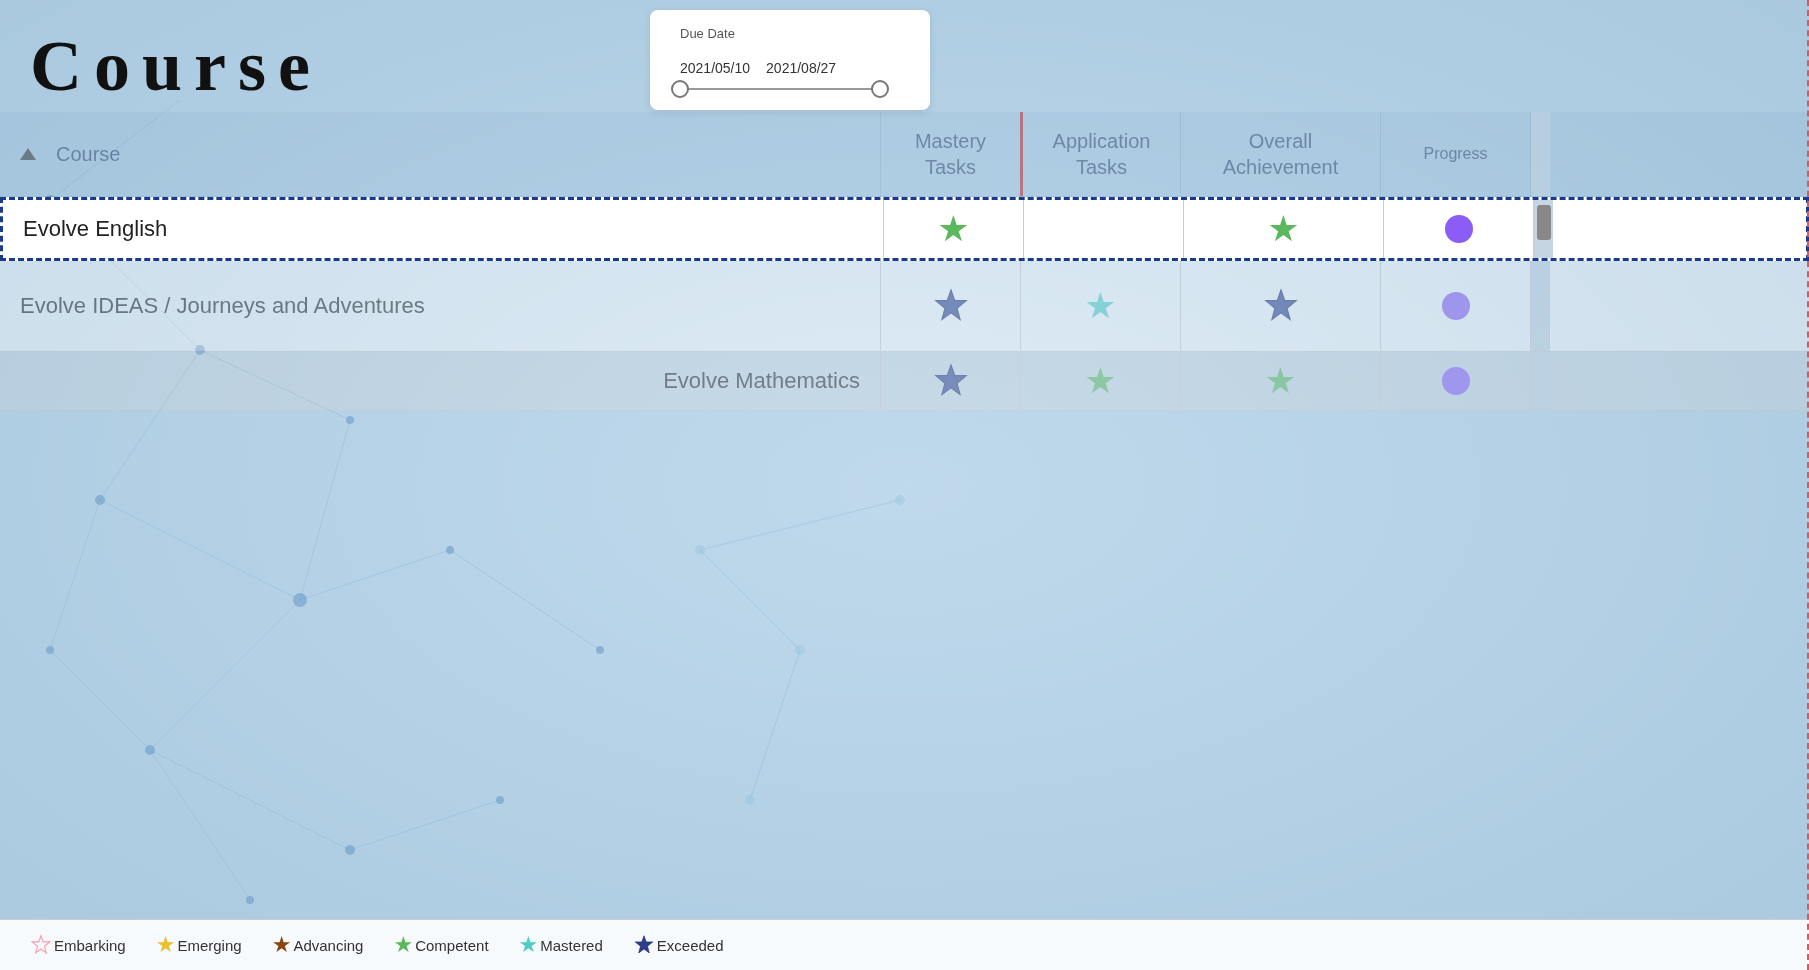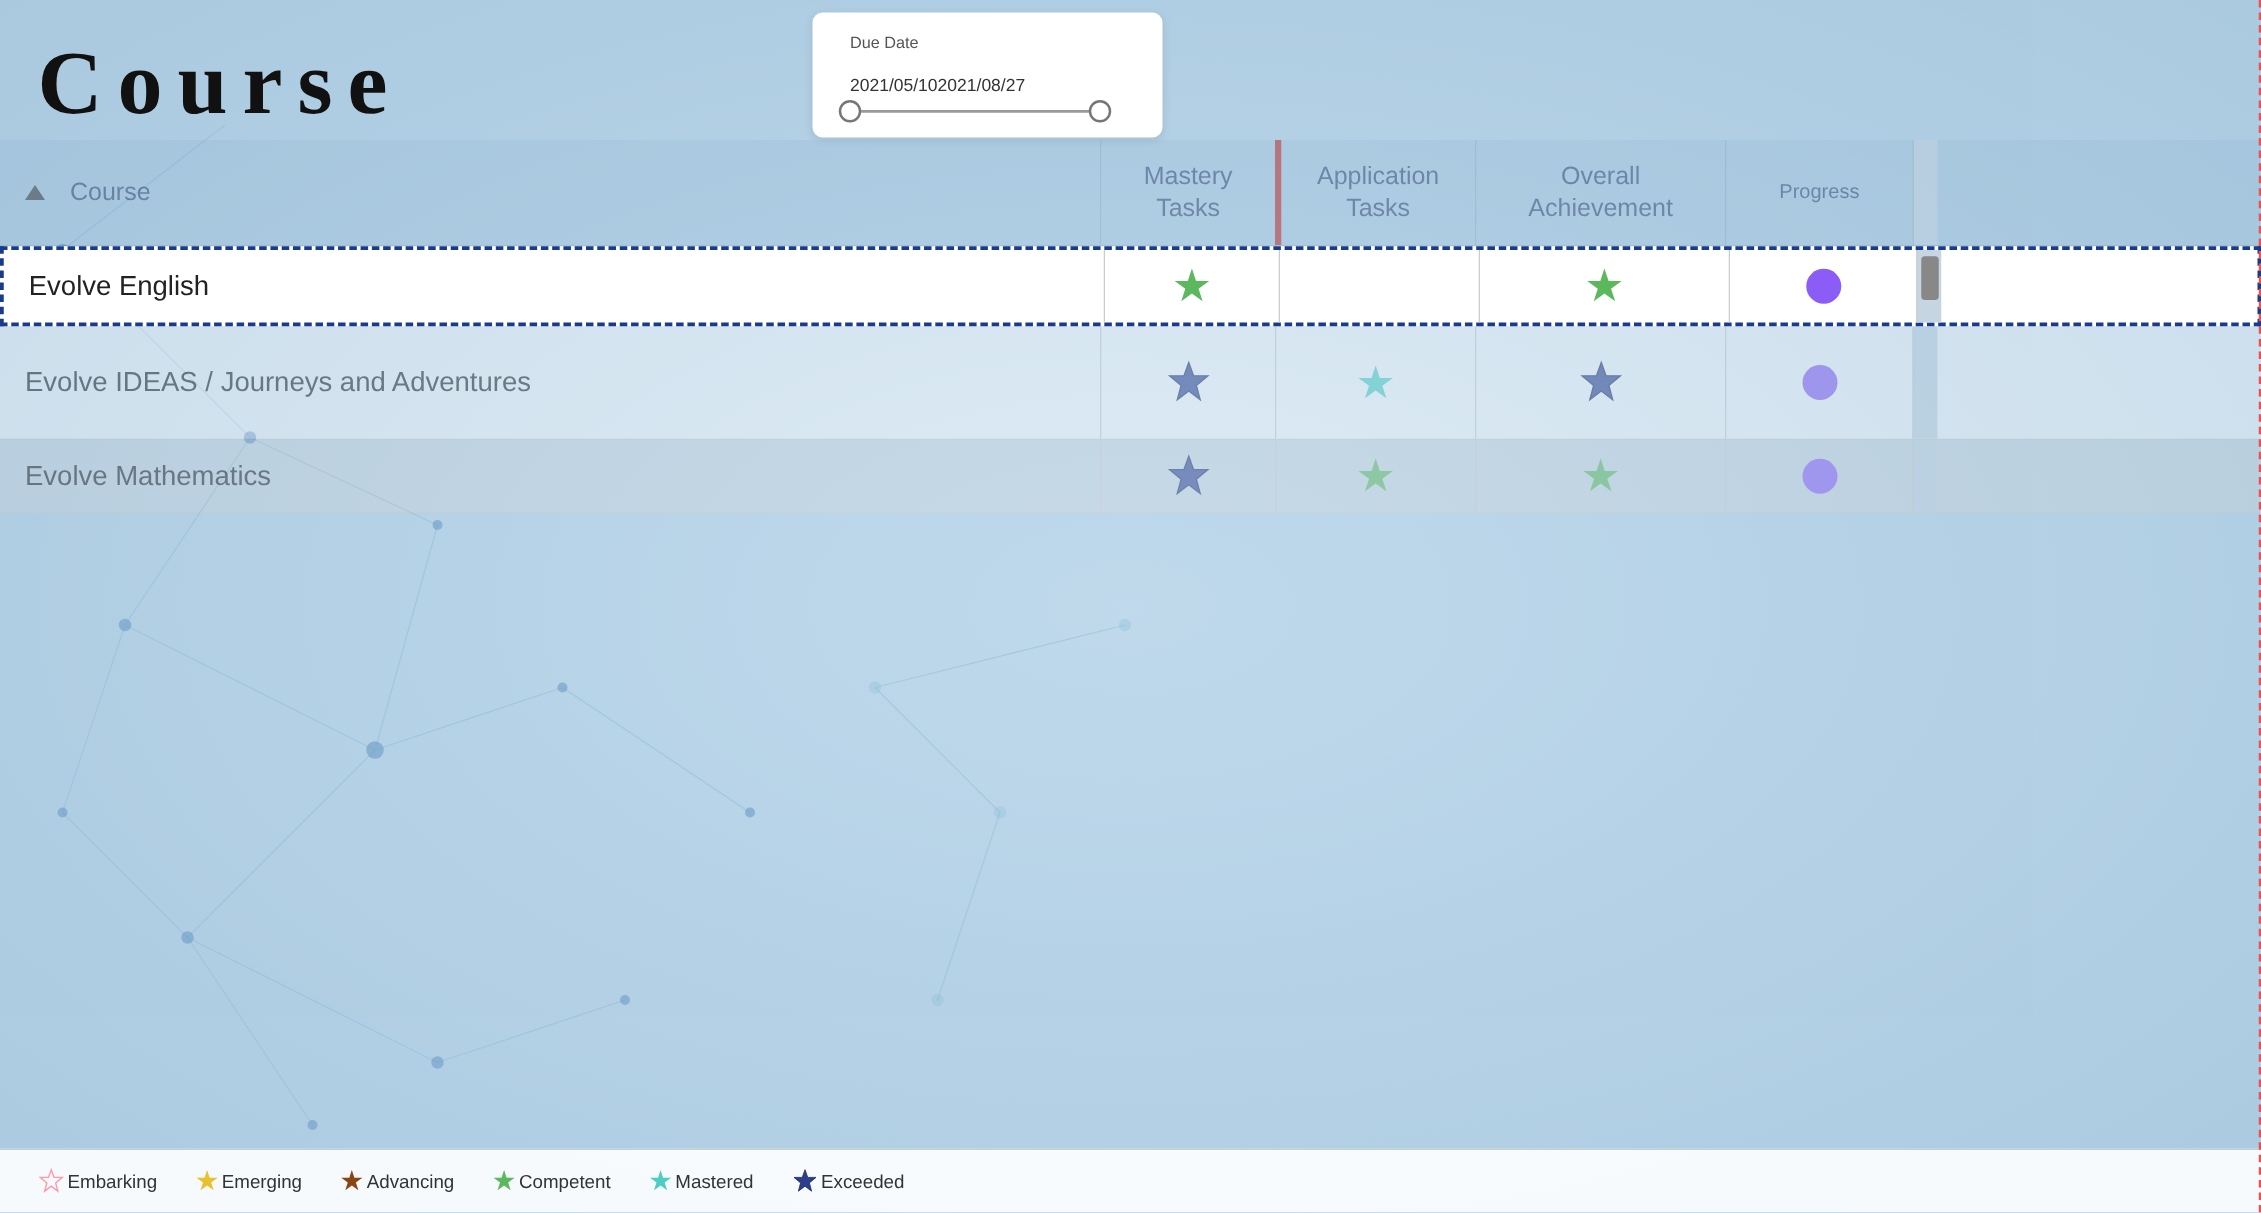--- a/index.html
+++ b/index.html
@@ -50,21 +50,21 @@
 
     .date-filter-label {
       font-size: 13px;
       color: #555;
       margin-bottom: 19px;
     }
 
     .date-range-row {
       display: flex;
       align-items: center;
-      gap: 0;
+      gap: 16px;
       font-size: 14px;
       color: #333;
       margin-bottom: 12px;
     }
 
     .date-slider {
       display: flex;
       align-items: center;
       gap: 0;
       margin-top: 4px;
@@ -261,21 +261,21 @@
   </div>
 
   <div class="table-container">
 
     <div style="background:#a8c8e0; display:grid; grid-template-columns: 880px 140px 160px 200px 150px 20px; border-bottom: 1px solid #8ab0c8;">
       <div style="display:flex; align-items:center; padding: 18px 20px; font-size:20px; color:#2c3e6b;">
         <div class="sort-triangle" style="margin-right:20px;"></div>
         <span>Course</span>
       </div>
       <div style="padding:16px 10px; text-align:center; font-size:20px; color:#2c3e6b; border-left:1px solid #8ab0c8; display:flex; align-items:center; justify-content:center; line-height:1.3;">Mastery Tasks</div>
-      <div style="padding:16px 10px; text-align:center; font-size:20px; color:#2c3e6b; border-left:5px solid #b91c1c; display:flex; align-items:center; justify-content:center; line-height:1.3;">Application Tasks</div>
+      <div style="padding:16px 10px; text-align:center; font-size:20px; color:#2c3e6b; border-left:3px solid #b91c1c; display:flex; align-items:center; justify-content:center; line-height:1.3;">Application Tasks</div>
       <div style="padding:16px 10px; text-align:center; font-size:20px; color:#2c3e6b; border-left:1px solid #8ab0c8; display:flex; align-items:center; justify-content:center; line-height:1.3;">Overall Achievement</div>
       <div style="padding:16px 10px; text-align:center; font-size:16px; color:#2c3e6b; border-left:1px solid #8ab0c8; display:flex; align-items:center; justify-content:center;">Progress</div>
       <div style="border-left:1px solid #8ab0c8; background:#c5d5e2;"></div>
     </div>
 
     <div style="display:grid; grid-template-columns: 880px 140px 160px 200px 150px 20px; border: 3px dashed #1a3a8c; background:white; position:relative; z-index:5;">
       <div style="padding:16px 20px; font-size:22px; color:#222;">Evolve English</div>
       <div style="display:flex; align-items:center; justify-content:center; border-left:1px solid #ccc;">
         <span class="star-icon star-green">★</span>
       </div>
@@ -310,21 +310,21 @@
           <polygon points="25,4 30,18 45,18 33,28 37,43 25,34 13,43 17,28 5,18 20,18" fill="#2c3e8c" stroke="#1a2a6c" stroke-width="1.5"></polygon>
         </svg>
       </div>
       <div style="display:flex; align-items:center; justify-content:center; border-left:1px solid #ccc;">
         <div class="purple-circle"></div>
       </div>
       <div style="border-left:1px solid #ccc; background:#c5d5e2;"></div>
     </div>
 
     <div style="display:grid; grid-template-columns: 880px 140px 160px 200px 150px 20px; background:rgba(210,215,220,0.7); border-bottom:1px solid #ccc;">
-      <div style="padding:16px 20px; font-size:22px; color:#222;">Evolve Mathematics</div>
+      <div style="padding:16px 20px; font-size:22px; color:#222;text-align:right;">Evolve Mathematics</div>
       <div style="display:flex; align-items:center; justify-content:center; border-left:1px solid #ccc;">
         <svg width="38" height="38" viewBox="0 0 50 50">
           <polygon points="25,4 30,18 45,18 33,28 37,43 25,34 13,43 17,28 5,18 20,18" fill="#2c3e8c" stroke="#1a2a6c" stroke-width="1.5"></polygon>
         </svg>
       </div>
       <div style="display:flex; align-items:center; justify-content:center; border-left:1px solid #ccc;">
         <span style="font-size:36px; color:#5cb85c;">★</span>
       </div>
       <div style="display:flex; align-items:center; justify-content:center; border-left:1px solid #ccc;">
         <span style="font-size:36px; color:#5cb85c;">★</span>

